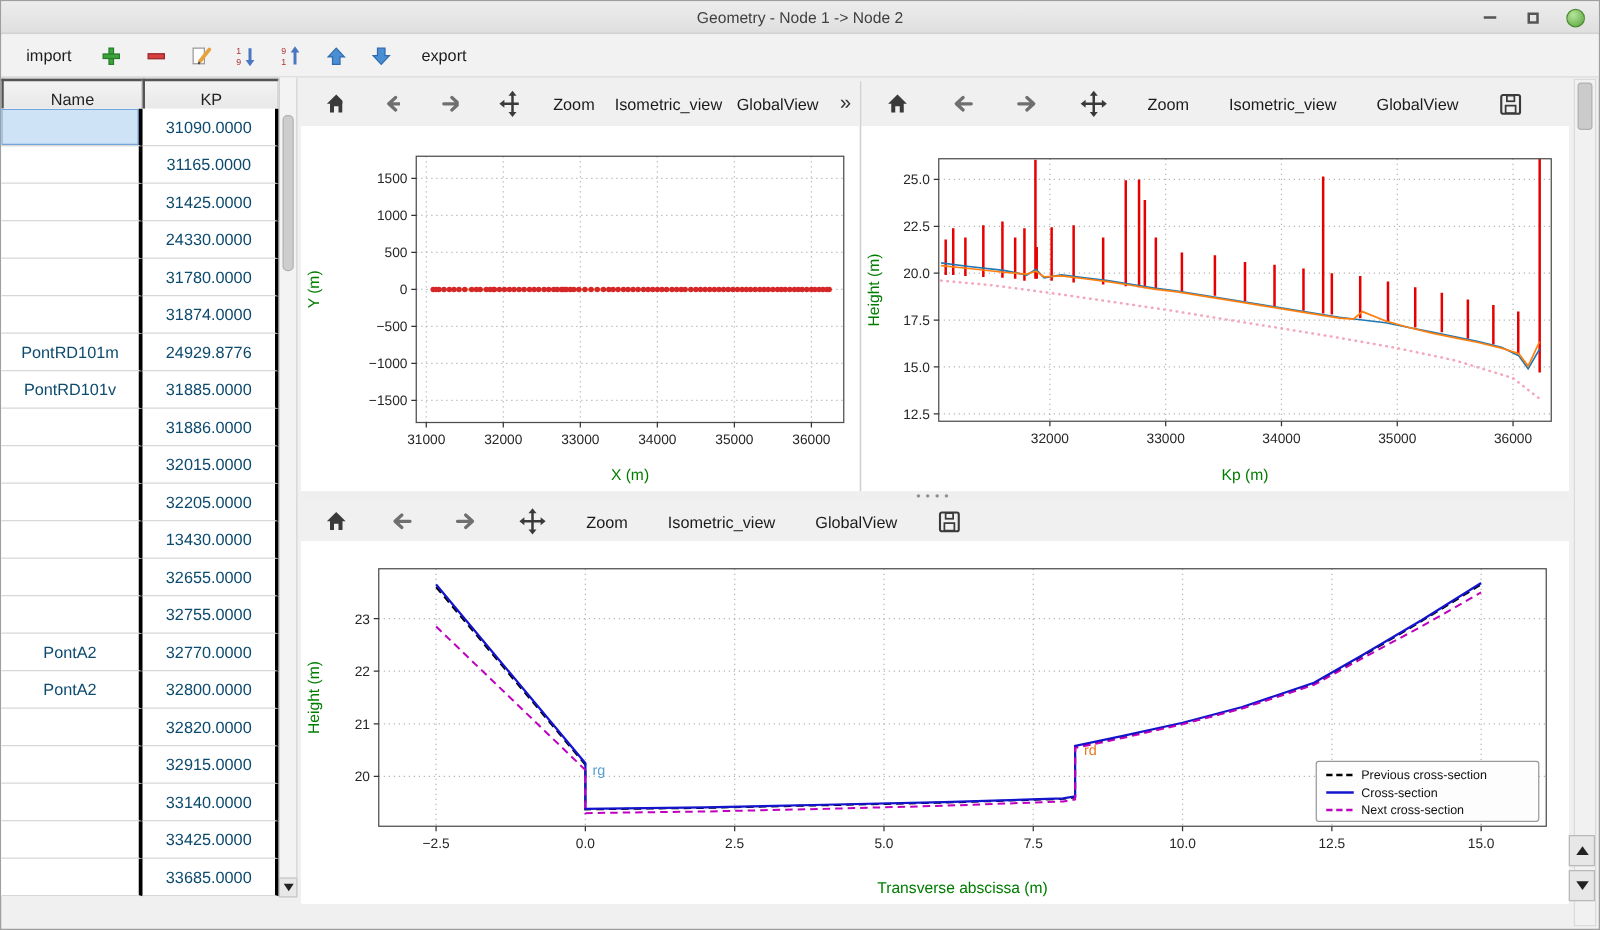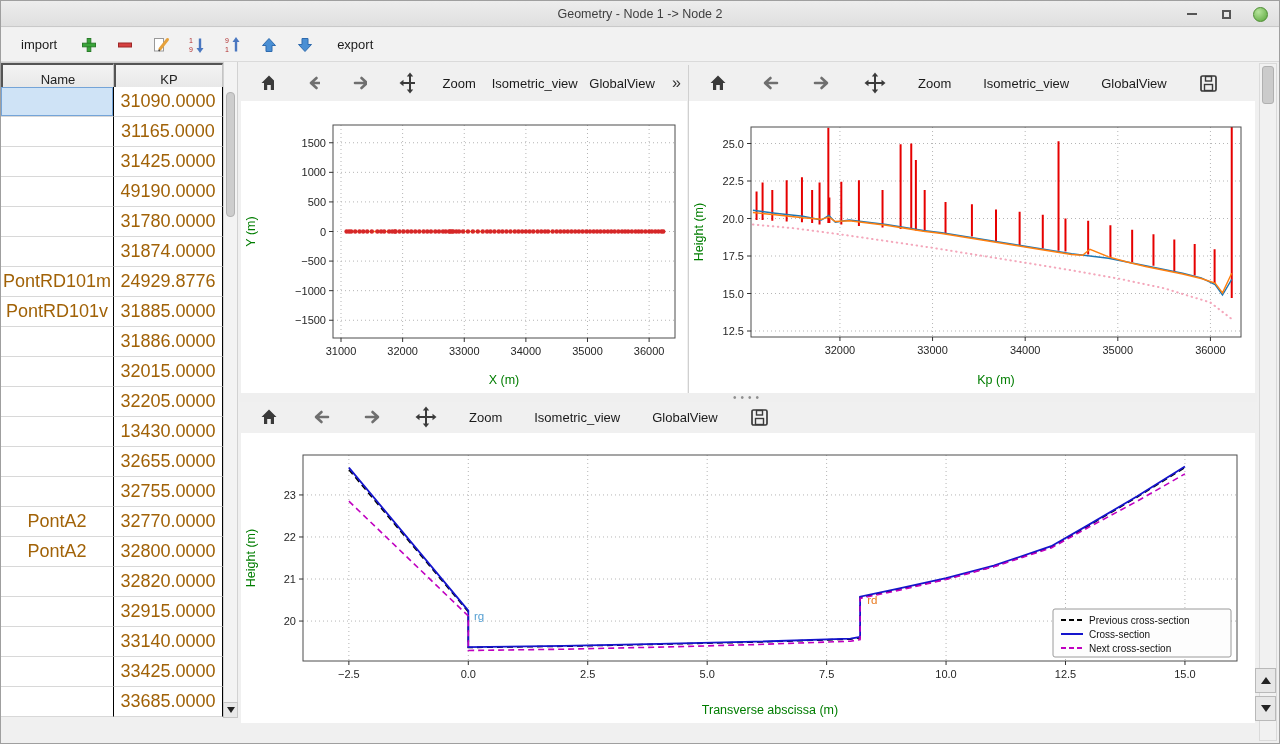--- a/index.html
+++ b/index.html
@@ -18,21 +18,21 @@
 
 .main-toolbar{position:absolute;left:0;top:27px;right:0;height:34px;background:#f2f2f2;border-bottom:1px solid #dadada;display:flex;align-items:center;gap:12px;padding:10px 12px}
 .tb-label{font-size:13px;color:#1c1c1c;padding:0 8px;background:none;border:none}
 .tb-icon{width:24px;height:24px;display:flex;align-items:center;justify-content:center;background:none;border:none}
 
 
 .table-header{position:absolute;left:0;top:61px;width:222px;height:34px;display:grid;grid-template-columns:113px 109px;background:linear-gradient(#f4f4f4,#e4e4e4);border-top:1px solid #cccccc;border-bottom:1px solid #bdbdbd}
 .th{display:flex;align-items:center;justify-content:center;font-size:13px;color:#222;border-right:1px solid #c4c4c4;background:none}
 .table-body{position:absolute;left:0;top:86px;width:222px;background:#fff}
 .trow{display:grid;grid-template-columns:113px 109px;height:30px;background:#fff}
-.tcell{display:flex;align-items:center;justify-content:center;font-size:18px;color:#a16207;border-right:1px solid #000000;border-bottom:1px solid #d8d8d8;overflow:hidden;white-space:nowrap}
+.tcell{display:flex;align-items:center;justify-content:center;font-size:13px;color:#0c4a6e;border-right:3px solid #000000;border-bottom:1px solid #d8d8d8;overflow:hidden;white-space:nowrap}
 .tcell.sel{background:#cfe3f6;box-shadow:inset 0 0 0 1px #74a4d8}
 .tscroll{position:absolute;left:222px;top:61px;width:15px;height:640px;background:#f3f3f3;border-left:1px solid #d2d2d2;border-right:1px solid #d2d2d2}
 .tscroll-thumb{position:absolute;left:2px;top:30px;width:9px;height:125px;background:#cdcdcd;border:1px solid #b2b2b2;border-radius:4px}
 .tscroll-down{position:absolute;left:222px;top:701px;width:15px;height:16px;background:#e8e8e8;border:1px solid #c6c6c6;display:flex;align-items:center;justify-content:center}
 .tri-down-s{width:0;height:0;border-left:4px solid transparent;border-right:4px solid transparent;border-top:6px solid #222}
 .tri-up-s{width:0;height:0;border-left:5px solid transparent;border-right:5px solid transparent;border-bottom:7px solid #222}
 .tri-down-b{width:0;height:0;border-left:5px solid transparent;border-right:5px solid transparent;border-top:7px solid #222}
 
 
 .navbar{position:absolute;height:36px;display:flex;align-items:center;gap:20px;padding-left:12px}
@@ -131,21 +131,21 @@
       <div class="trow">
         <div class="tcell"></div>
         <div class="tcell">31165.0000</div>
       </div>
       <div class="trow">
         <div class="tcell"></div>
         <div class="tcell">31425.0000</div>
       </div>
       <div class="trow">
         <div class="tcell"></div>
-        <div class="tcell">49190.0000</div>
+        <div class="tcell">24330.0000</div>
       </div>
       <div class="trow">
         <div class="tcell"></div>
         <div class="tcell">31780.0000</div>
       </div>
       <div class="trow">
         <div class="tcell"></div>
         <div class="tcell">31874.0000</div>
       </div>
       <div class="trow">

